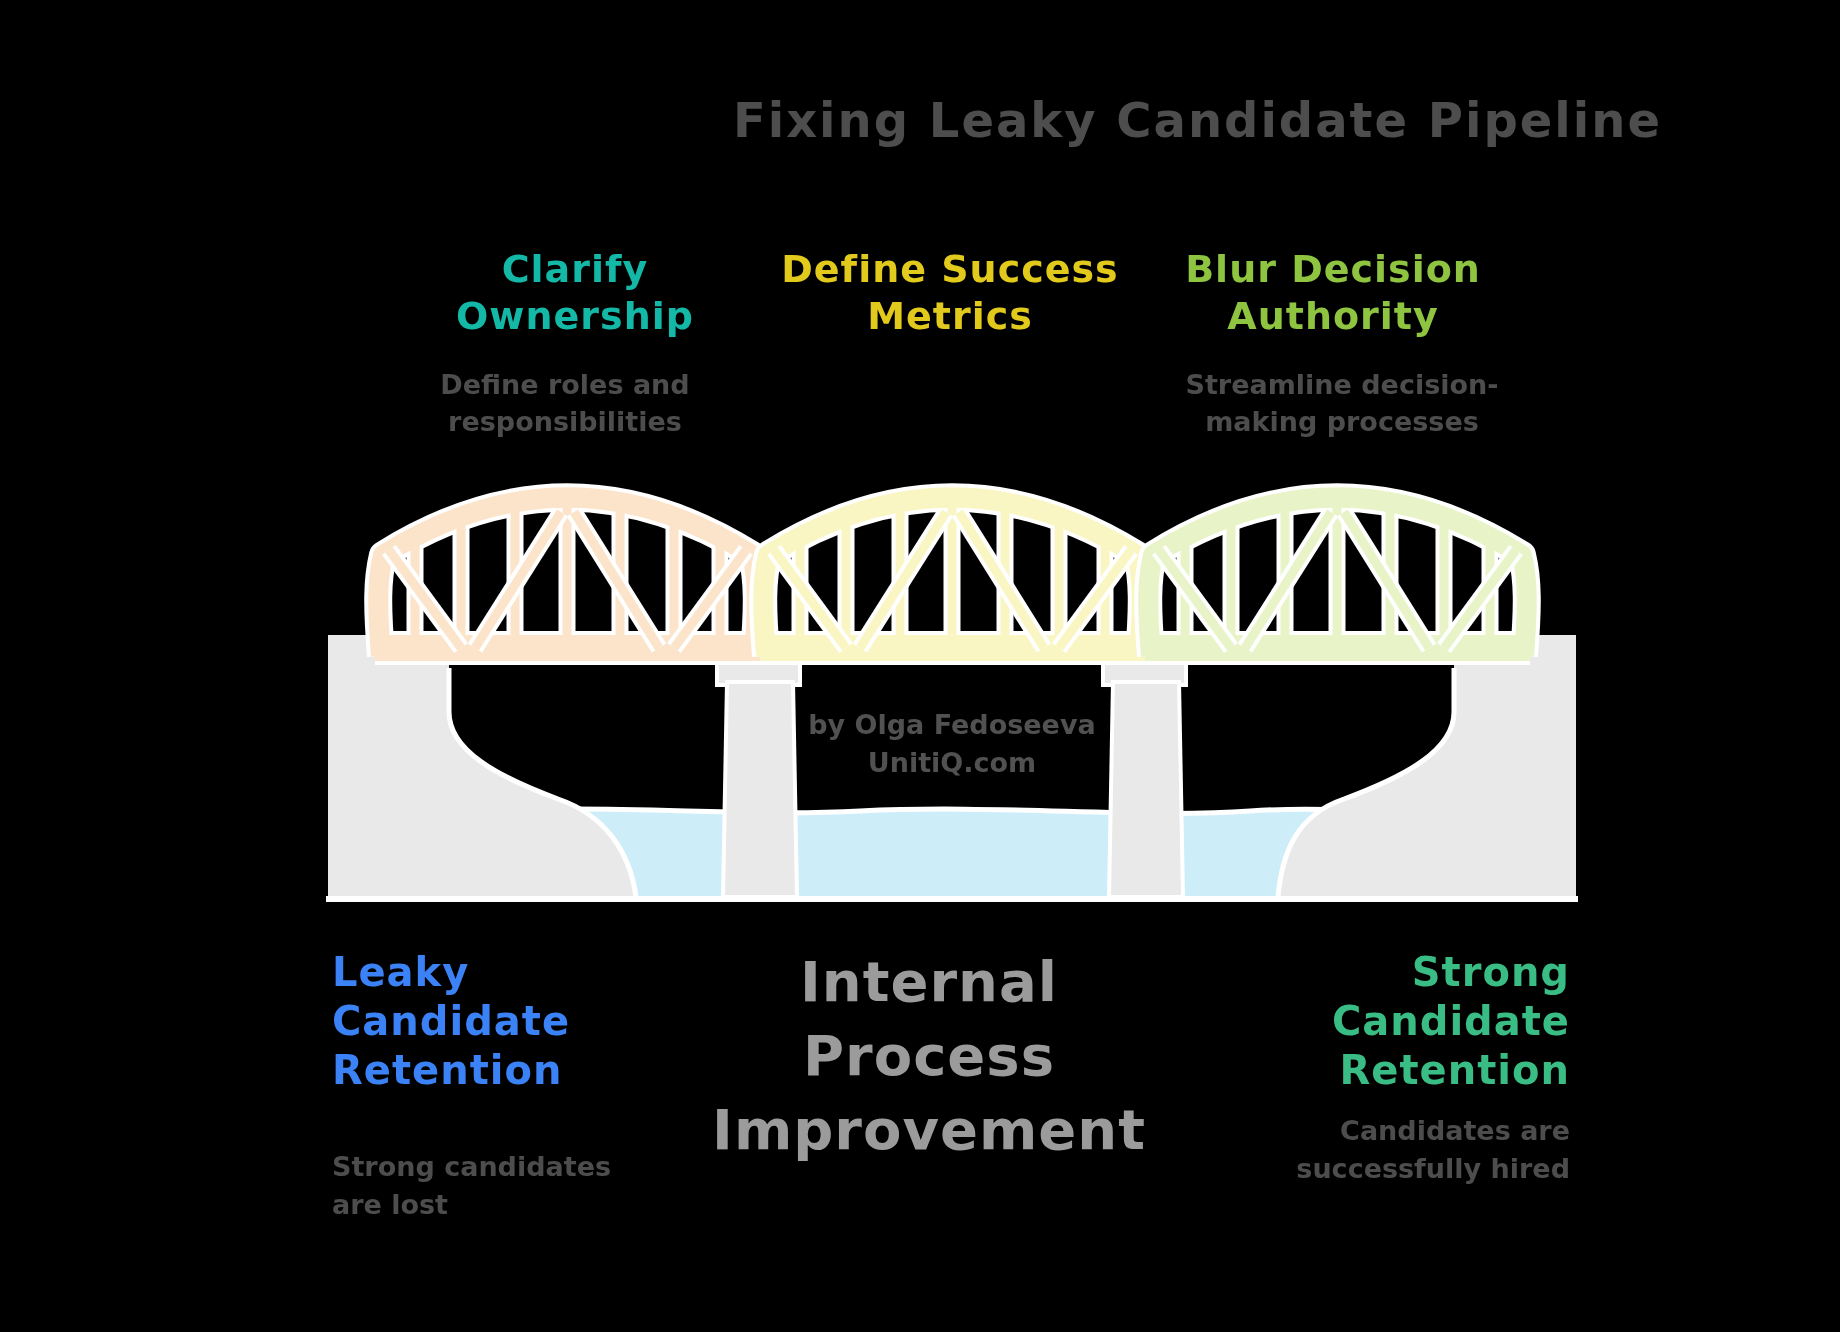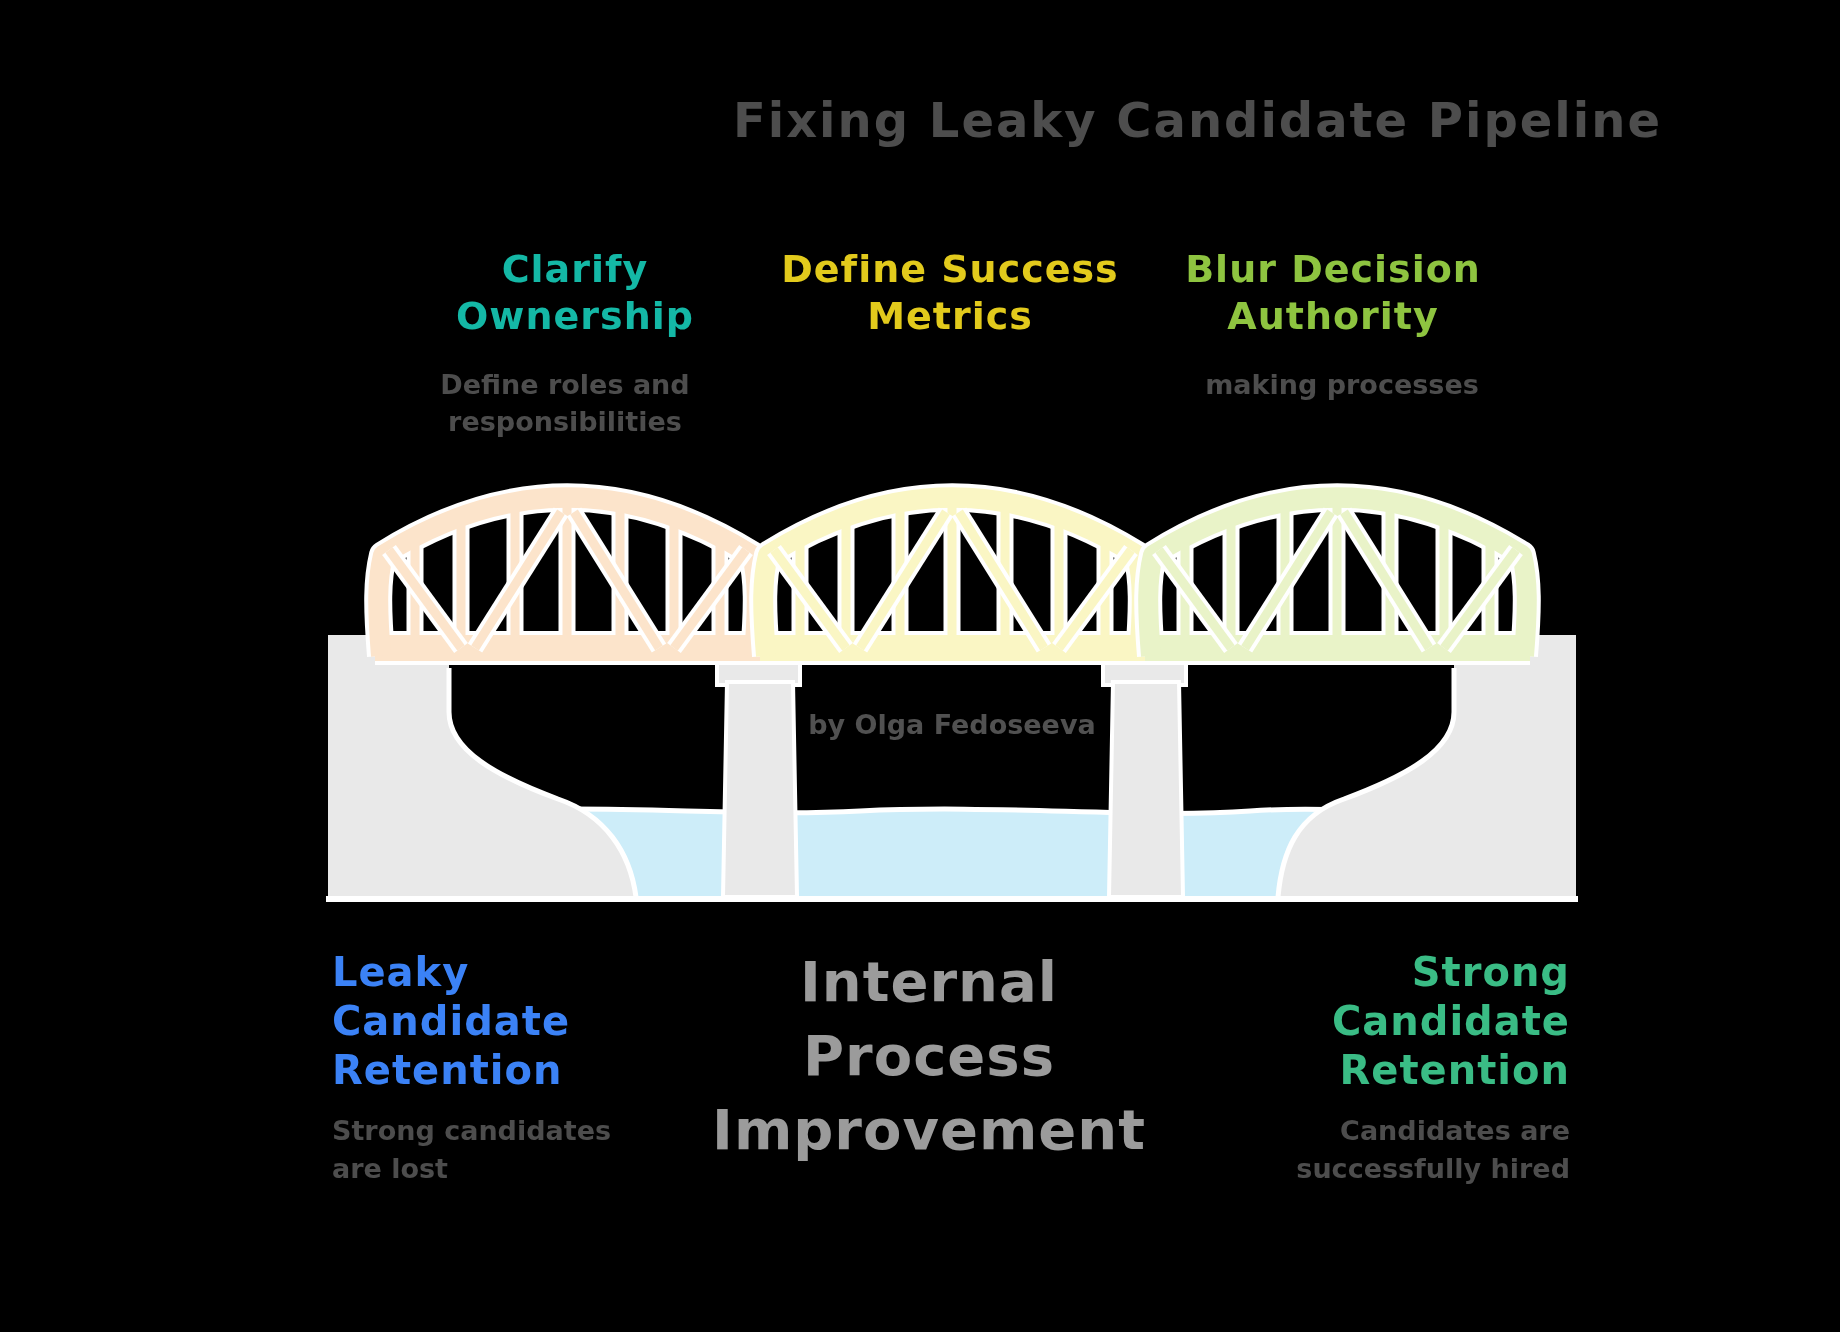--- a/index.html
+++ b/index.html
@@ -46,20 +46,21 @@
   <div id="step-heading-2" class="abs center step-heading" style="color: rgb(142, 196, 64);">
     <span class="line">Blur Decision</span>
     <span class="line">Authority</span>
   </div>
 
   <div id="step-desc-0" class="abs center step-desc" style="color: rgb(77, 77, 77);">
     <span class="line">Define roles and</span>
     <span class="line">responsibilities</span>
   </div>
   <div id="step-desc-2" class="abs center step-desc" style="color: rgb(77, 77, 77);">
+    <span class="line">Streamline decision-</span>
     <span class="line">making processes</span>
   </div>
 
   <svg id="scene" class="abs" width="1300" height="490" viewBox="0 0 1300 490">
     <path id="water-body" d="M140,394 C300,381 430,398 560,391 C700,384 840,399 950,391 C1020,386 1070,393 1105,390 L1105,477 L140,477 Z" fill="#cdedf9"></path>
     <path id="water-edge" fill="none" stroke-width="5" d="M140,394 C300,381 430,398 560,391 C700,384 840,399 950,391 C1020,386 1070,393 1105,390" stroke="#ffffff"></path>
     <path class="ground-fill" d="M28,477 L28,215 L76,215 L76,243 L149,243 L149,292 C149,330 196,356 258,379 C305,395 330,432 336,477 Z" fill="#e9e9e9"></path>
     <path class="cliff-stroke" fill="none" stroke-width="5" d="M149,248 L149,292 C149,330 196,356 258,379 C305,395 330,432 336,477" stroke="#ffffff"></path>
     <path class="ground-fill" d="M1276,477 L1276,215 L1230,215 L1230,243 L1154,243 L1154,292 C1154,330 1106,356 1044,379 C997,395 982,432 978,477 Z" fill="#e9e9e9"></path>
     <path class="cliff-stroke" fill="none" stroke-width="5" d="M1154,248 L1154,292 C1154,330 1106,356 1044,379 C997,395 982,432 978,477" stroke="#ffffff"></path>
@@ -151,28 +152,29 @@
           <line x1="199" y1="92" x2="284" y2="228" stroke="#ffffff" stroke-width="17"></line>
           <line x1="199" y1="92" x2="284" y2="228" stroke="#e9f3c8" stroke-width="9"></line>
           <line x1="299" y1="228" x2="371" y2="130" stroke="#ffffff" stroke-width="17"></line>
           <line x1="299" y1="228" x2="371" y2="130" stroke="#e9f3c8" stroke-width="9"></line>
         </g>
       </g>
   </svg>
 
   <div id="attribution" class="abs center" style="color: rgb(81, 81, 81);">
     <span class="line">by Olga Fedoseeva</span>
+    <span class="line">UnitiQ.com</span>
   </div>
 
   <div id="start-label" class="abs" style="color: #3b82f6;">
     <span class="line">Leaky</span>
     <span class="line">Candidate</span>
     <span class="line">Retention</span>
   </div>
-  <div id="start-desc" class="abs" style="color: rgb(77, 77, 77);">
+  <div id="start-desc" class="abs" style="color: rgb(77, 77, 77); margin-top: 36px;">
     <span class="line">Strong candidates</span>
     <span class="line">are lost</span>
   </div>
 
   <div id="center-label" class="abs center" style="color: rgb(155, 155, 155);">
     <span class="line">Internal</span>
     <span class="line">Process</span>
     <span class="line">Improvement</span>
   </div>
 

